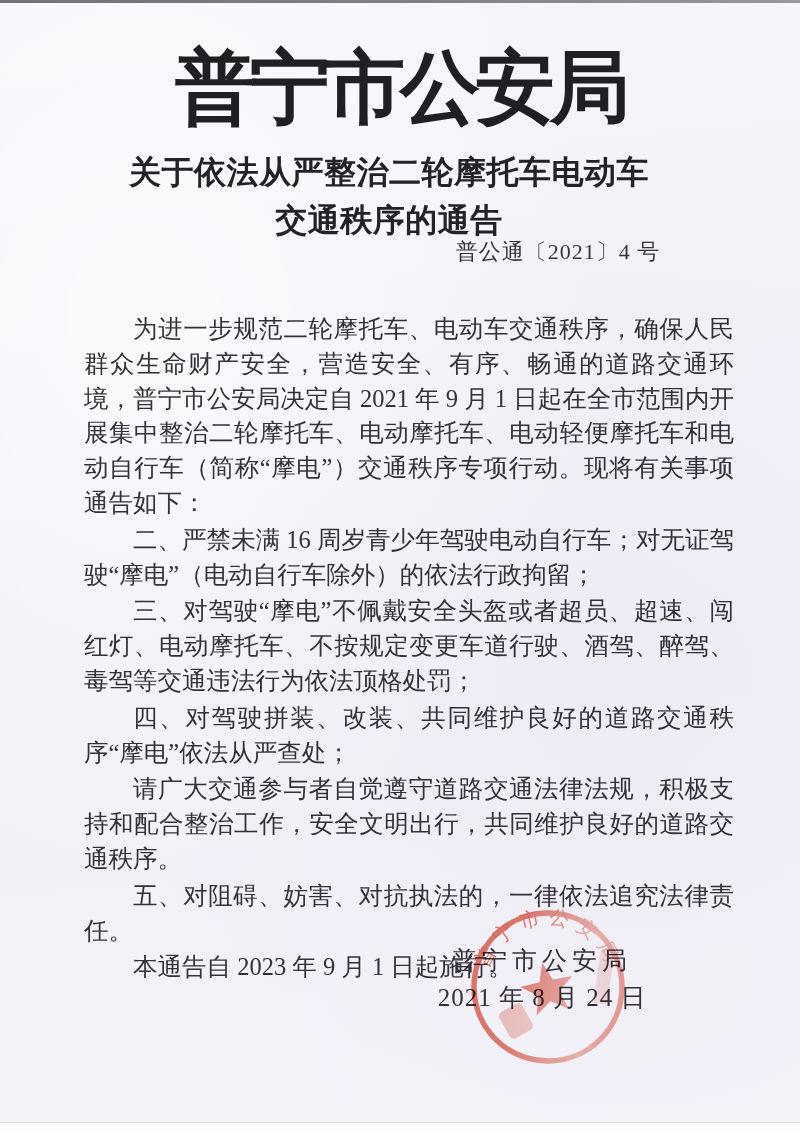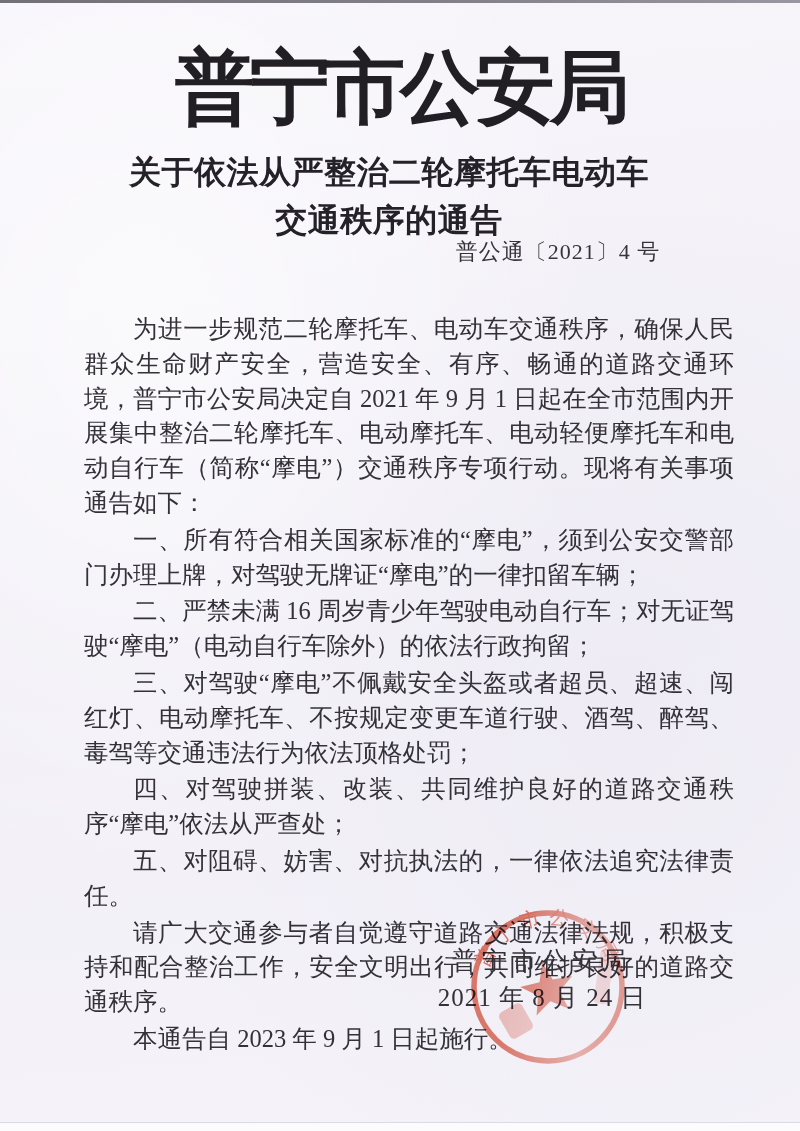--- a/index.html
+++ b/index.html
@@ -75,26 +75,25 @@
 
   <div class="subtitle">
     <div>关于依法从严整治二轮摩托车电动车</div>
     <div>交通秩序的通告</div>
   </div>
 
   <div class="doc-number">普公通〔2021〕4 号</div>
 
   <main class="body-text">
     <p>为进一步规范二轮摩托车、电动车交通秩序，确保人民群众生命财产安全，营造安全、有序、畅通的道路交通环境，普宁市公安局决定自 2021 年 9 月 1 日起在全市范围内开展集中整治二轮摩托车、电动摩托车、电动轻便摩托车和电动自行车（简称“摩电”）交通秩序专项行动。现将有关事项通告如下：</p>
-    <p>一、所有符合相关国家标准的“摩电”，须到公安交警部门办理上牌，对驾驶无牌证“摩电”的一律扣留车辆；</p>
     <p>二、严禁未满 16 周岁青少年驾驶电动自行车；对无证驾驶“摩电”（电动自行车除外）的依法行政拘留；</p>
     <p>三、对驾驶“摩电”不佩戴安全头盔或者超员、超速、闯红灯、电动摩托车、不按规定变更车道行驶、酒驾、醉驾、毒驾等交通违法行为依法顶格处罚；</p>
     <p>四、对驾驶拼装、改装、共同维护良好的道路交通秩序“摩电”依法从严查处；</p>
+    <p>请广大交通参与者自觉遵守道路交通法律法规，积极支持和配合整治工作，安全文明出行，共同维护良好的道路交通秩序。</p>
     <p>五、对阻碍、妨害、对抗执法的，一律依法追究法律责任。</p>
-    <p>请广大交通参与者自觉遵守道路交通法律法规，积极支持和配合整治工作，安全文明出行，共同维护良好的道路交通秩序。</p>
     <p>本通告自 2023 年 9 月 1 日起施行。</p>
   </main>
 
   <div class="signature">
     <div class="sig-agency">普宁市公安局</div>
     <div class="sig-date">2021 年 8 月 24 日</div>
   </div>
 
   <svg class="seal" viewBox="0 0 162 162" aria-hidden="true">
     <circle cx="81" cy="81" r="74" fill="none" stroke="#dc5742" stroke-width="5.5" opacity="0.88"></circle>

